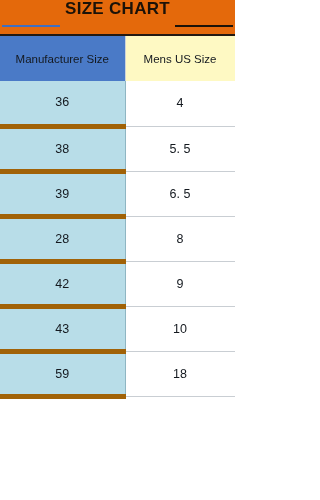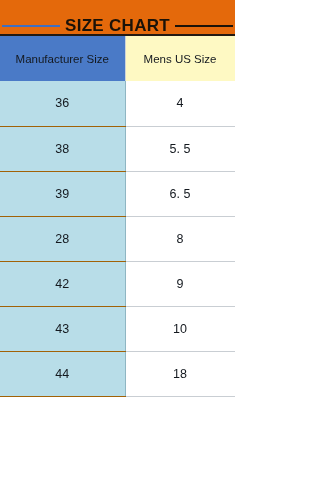--- a/index.html
+++ b/index.html
@@ -19,21 +19,21 @@
     overflow:hidden;
   }
 
   
   .banner {
     position:relative;
     height:36px;
     background:#e4690b;
     border-bottom:2px solid #231a12;
     display:flex;
-    align-items:flex-end;
+    align-items:flex-start;
     justify-content:center;
   }
   .banner-title {
     font-size:17px;
     font-weight:bold;
     color:#1b1208;
     letter-spacing:0.3px;
     white-space:nowrap;
     z-index:2;
     padding:0 6px;
@@ -76,21 +76,21 @@
   th.h-right { background:#fef9c3; border-right:1px solid #c9b0b1; }
 
   
   tbody td {
     font-size:12.5px;
     border-bottom:1px solid #c9ced3;
   }
   td.v-left {
     background:#b8dde8;
     border-right:1px solid #8fb6c3;
-    border-bottom:1px solid #a16207;
+    border-bottom:5px solid #a16207;
   }
   td.v-right {
     background:#ffffff;
     border-right:1px solid #cdd3d8;
   }
 </style>
 </head>
 <body>
 
 <div class="chart-root">
@@ -131,19 +131,19 @@
       </tr>
       <tr>
         <td class="v-left">42</td>
         <td class="v-right">9</td>
       </tr>
       <tr>
         <td class="v-left">43</td>
         <td class="v-right">10</td>
       </tr>
       <tr>
-        <td class="v-left">44</td>
+        <td class="v-left">59</td>
         <td class="v-right">18</td>
       </tr>
     </tbody>
   </table>
 
 </div>
 
 </body></html>

